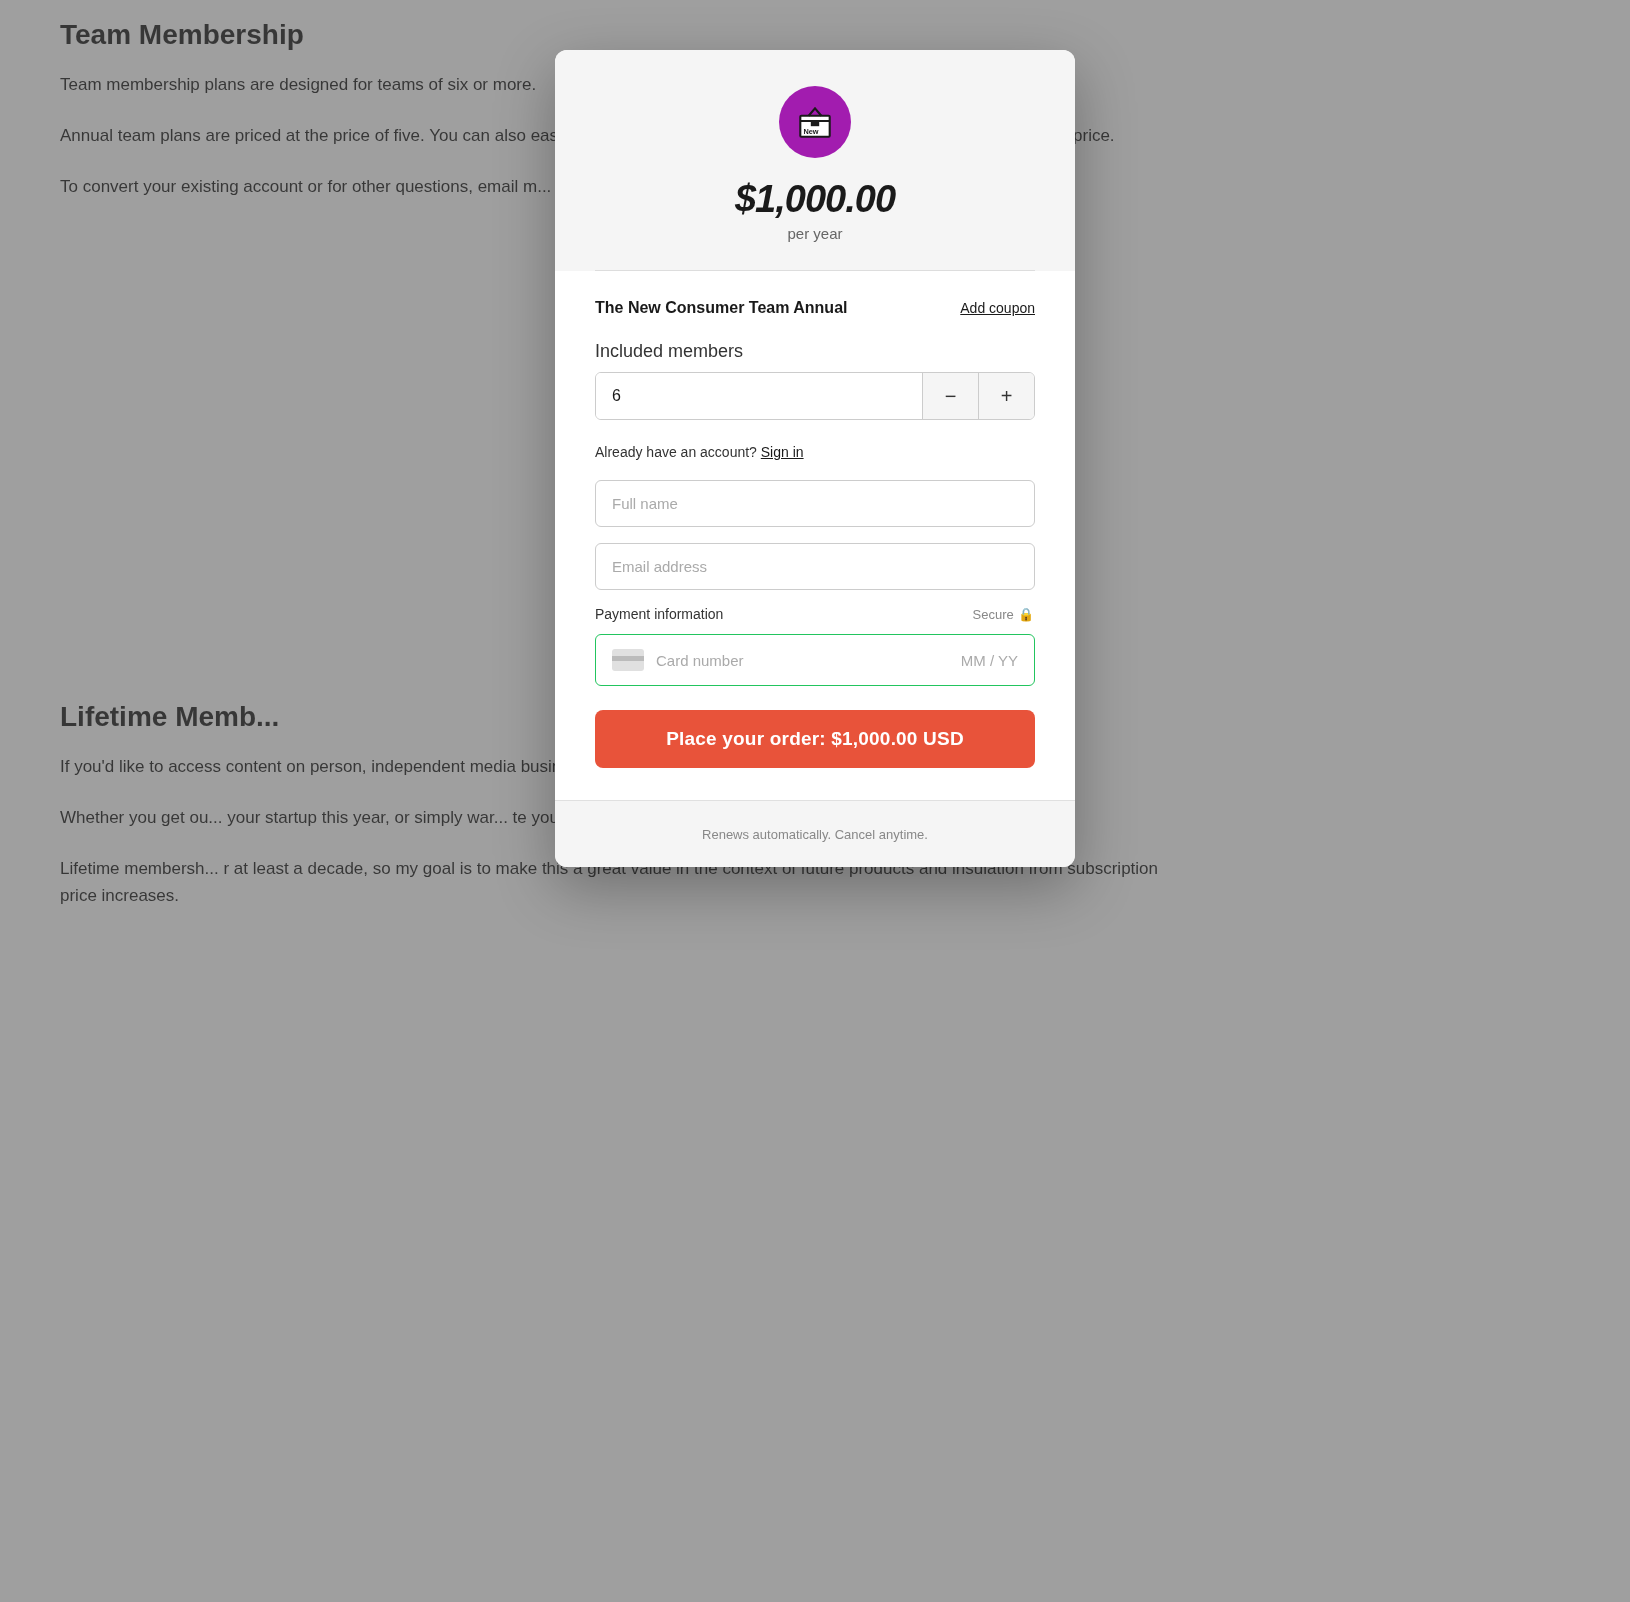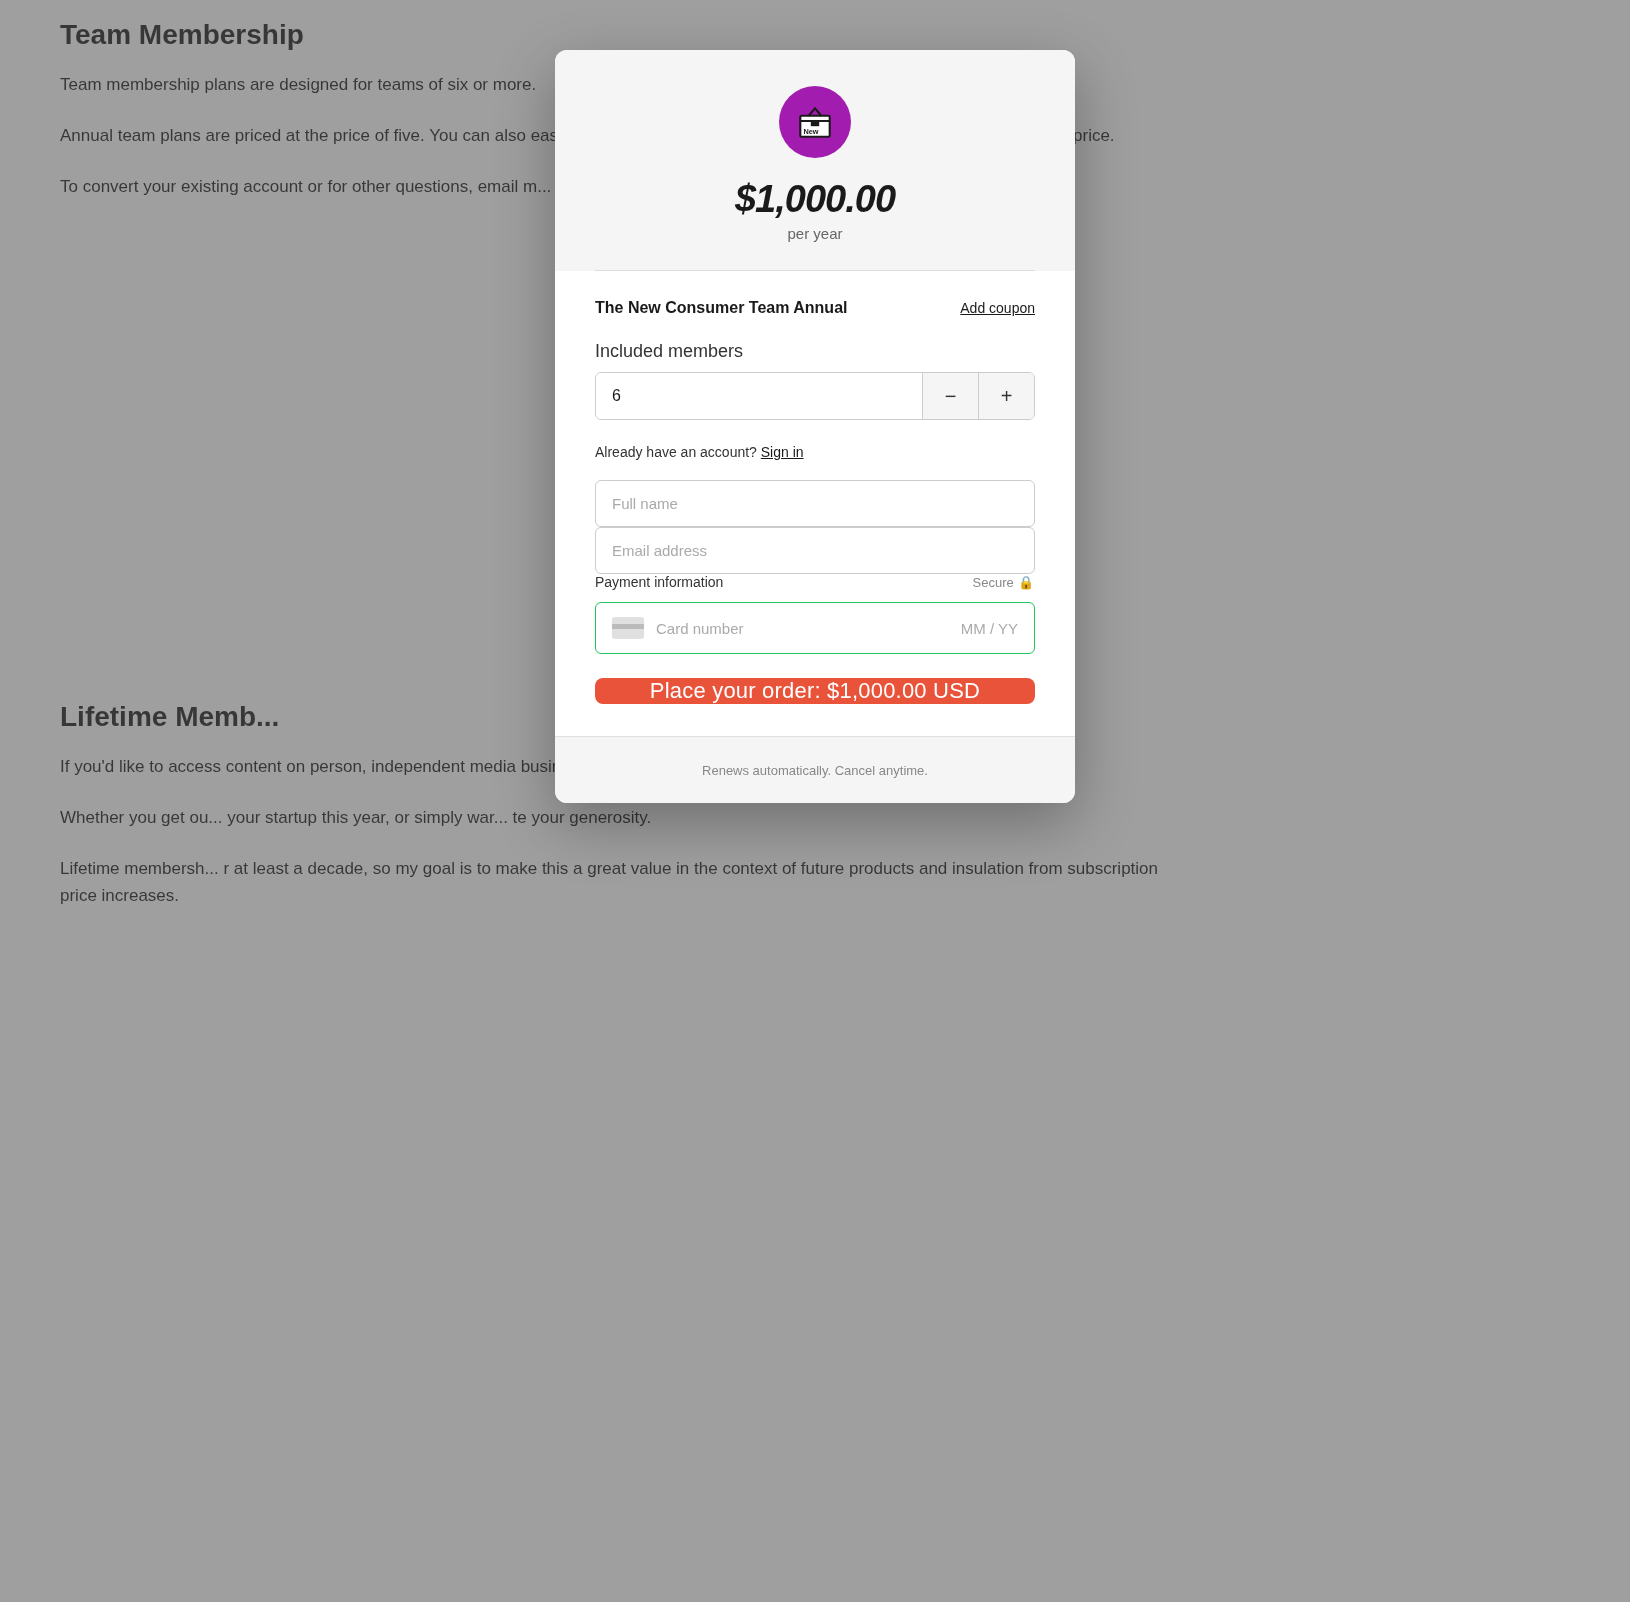--- a/index.html
+++ b/index.html
@@ -188,20 +188,21 @@
       font-size: 14px;
     }
 
     .text-input {
       width: 100%;
       padding: 14px 16px;
       border: 1px solid #ccc;
       border-radius: 6px;
       font-size: 15px;
       color: #333;
+      margin-bottom: 16px;
       outline: none;
     }
 
     .text-input::placeholder {
       color: #aaa;
     }
 
     .payment-header {
       display: flex;
       align-items: center;
@@ -244,26 +245,27 @@
       color: #aaa;
     }
 
     .card-expiry-placeholder {
       font-size: 15px;
       color: #aaa;
     }
 
     .order-button {
       width: 100%;
+      padding: 18px;
       background: #e8533a;
       color: #fff;
       border: none;
       border-radius: 8px;
-      font-size: 22px;
-      font-weight: 400;
+      font-size: 19px;
+      font-weight: 700;
       cursor: pointer;
       letter-spacing: 0.2px;
     }
 
     .modal-footer {
       background: #f5f5f5;
       padding: 24px 40px;
       text-align: center;
       border-top: 1px solid #e0e0e0;
     }

